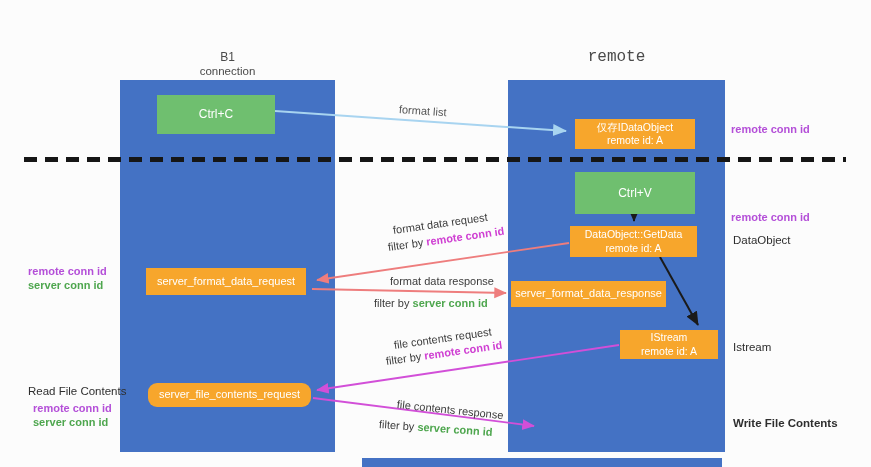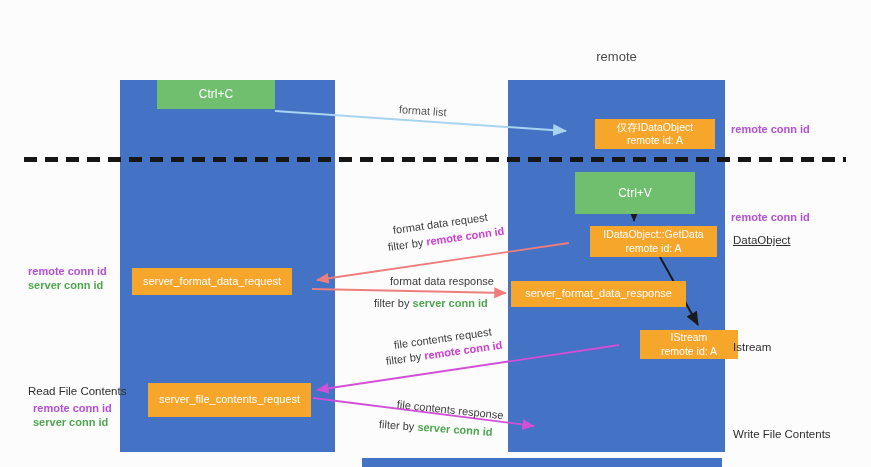--- a/index.html
+++ b/index.html
@@ -10,36 +10,40 @@
   .title{position:absolute;left:0;right:0;top:6;text-align:center;font-size:15px;color:#3d3d3d;line-height:19px;}
   .lane{position:absolute;background:#4472c4;}
   .lane-header{position:absolute;text-align:center;font-size:12px;color:#4a4a4a;line-height:14px;}
   .divider{position:absolute;left:24px;top:157px;width:822px;height:5px;
     background:repeating-linear-gradient(90deg,#161616 0 13px,transparent 13px 21px);}
   .node{position:absolute;color:#fff;text-align:center;display:flex;flex-direction:column;justify-content:center;line-height:1.25;}
   .node.green{background:#6fbf6f;}
   .node.orange{background:#f7a62c;}
   .fs12{font-size:12px;}
   .fs11{font-size:11px;}
-  .fs10{font-size:10.5px;margin-left:20px;}
+  .fs10{font-size:10.5px;}
   .side-label{position:absolute;font-size:11.5px;color:#2e2e2e;white-space:nowrap;}
   .purple{color:#b44fd8;font-weight:bold;font-size:11px;}
   .magenta{color:#cf3fd2;font-weight:bold;}
   .greentxt{color:#4ea64e;font-weight:bold;font-size:11px;}
   .arrow-label{position:absolute;font-size:11px;color:#3c3c3c;white-space:nowrap;transform-origin:left center;}
   svg.overlay{position:absolute;left:0;top:0;pointer-events:none;}
 </style>
 </head>
 <body>
 
 <div class="canvas">
 
 
+  <div class="lane-header" style="left:120px;top:50px;width:215px;">
+    <div>B1</div>
+    <div style="font-size:11.5px;">connection</div>
+  </div>
   <div class="lane-header" style="left:508px;top:50px;width:217px;">
-    <div style="font-size:13px;">remote</div>
+    <div style="font-size:16px;font-family:Liberation Mono, monospace;">remote</div>
   </div>
 
   <div class="lane" style="left:120px;top:80px;width:215px;height:372px;"></div>
   <div class="lane" style="left:508px;top:80px;width:217px;height:372px;"></div>
   <div class="lane" style="left:362px;top:458px;width:360px;height:9px;"></div>
 
   <div class="divider"></div>
 
   <svg class="overlay" width="871" height="467" viewBox="0 0 871 467">
     <defs>
@@ -58,42 +62,42 @@
     </defs>
     <path d="M275,111 L566,131" stroke="#a8d4f0" stroke-width="2" fill="none" marker-end="url(#m-blue)"></path>
     <path d="M634,199 L634,221" stroke="#1a1a1a" stroke-width="2" fill="none" marker-end="url(#m-black)"></path>
     <path d="M660,257 L698,325" stroke="#1a1a1a" stroke-width="2" fill="none" marker-end="url(#m-black)"></path>
     <path d="M569,243 L317,280" stroke="#ee7d7d" stroke-width="1.8" fill="none" marker-end="url(#m-salmon)"></path>
     <path d="M312,289 L506,293" stroke="#ee7d7d" stroke-width="1.8" fill="none" marker-end="url(#m-salmon)"></path>
     <path d="M619,345 L317,390" stroke="#d24fd8" stroke-width="1.8" fill="none" marker-end="url(#m-magenta)"></path>
     <path d="M313,398 L534,426" stroke="#d24fd8" stroke-width="1.8" fill="none" marker-end="url(#m-magenta)"></path>
   </svg>
 
-  <div class="node green fs12" style="left:157px;top:80px;width:118px;height:29px;">
+  <div class="node green fs12" style="left:157px;top:95px;width:118px;height:39px;">
     <span>Ctrl+C</span>
   </div>
-  <div class="node orange fs11" style="left:132px;top:268px;width:160px;height:27px;">
+  <div class="node orange fs11" style="left:146px;top:268px;width:160px;height:27px;">
     <span>server_format_data_request</span>
   </div>
-  <div class="node orange fs11" style="left:148px;top:383px;width:163px;height:34px;">
+  <div class="node orange fs11" style="left:148px;top:383px;width:163px;height:24px;border-radius:9px;">
     <span>server_file_contents_request</span>
   </div>
 
   <div class="node orange fs10" style="left:575px;top:119px;width:120px;height:30px;">
     <span>仅存IDataObject</span>
     <span>remote id: A</span>
   </div>
   <div class="node green fs12" style="left:575px;top:172px;width:120px;height:42px;">
     <span>Ctrl+V</span>
   </div>
   <div class="node orange fs10" style="left:570px;top:226px;width:127px;height:31px;">
-    <span>IDataObject::GetData</span>
+    <span>DataObject::GetData</span>
     <span>remote id: A</span>
   </div>
-  <div class="node orange fs11" style="left:511px;top:281px;width:175px;height:26px;">
+  <div class="node orange fs11" style="left:511px;top:281px;width:155px;height:26px;">
     <span>server_format_data_response</span>
   </div>
   <div class="node orange fs10" style="left:620px;top:330px;width:98px;height:29px;">
     <span>IStream</span>
     <span>remote id: A</span>
   </div>
 
   <div class="arrow-label" style="left:399px;top:103px;color:#555;transform:rotate(4deg);">format list</div>
 
   <div class="arrow-label" style="left:393px;top:224px;transform:rotate(-8deg);">format data request</div>
@@ -111,23 +115,23 @@
     <span>filter by </span><span class="magenta">remote conn id</span>
   </div>
 
   <div class="arrow-label" style="left:397px;top:398px;transform:rotate(6deg);">file contents response</div>
   <div class="arrow-label" style="left:379px;top:418px;transform:rotate(4deg);">
     <span>filter by </span><span class="greentxt">server conn id</span>
   </div>
 
   <div class="side-label purple" style="left:731px;top:123px;">remote conn id</div>
   <div class="side-label purple" style="left:731px;top:211px;">remote conn id</div>
-  <div class="side-label" style="left:733px;top:234px;text-decoration:underline;">DataObject</div>
+  <div class="side-label" style="left:733px;top:234px;">DataObject</div>
   <div class="side-label" style="left:733px;top:341px;">Istream</div>
-  <div class="side-label" style="left:733px;top:428px;">Write File Contents</div>
+  <div class="side-label" style="left:733px;top:417px;font-weight:bold;">Write File Contents</div>
 
   <div class="side-label purple" style="left:28px;top:265px;">remote conn id</div>
   <div class="side-label greentxt" style="left:28px;top:279px;">server conn id</div>
   <div class="side-label" style="left:28px;top:385px;">Read File Contents</div>
   <div class="side-label purple" style="left:33px;top:402px;">remote conn id</div>
   <div class="side-label greentxt" style="left:33px;top:416px;">server conn id</div>
 
 </div>
 
 </body></html>

